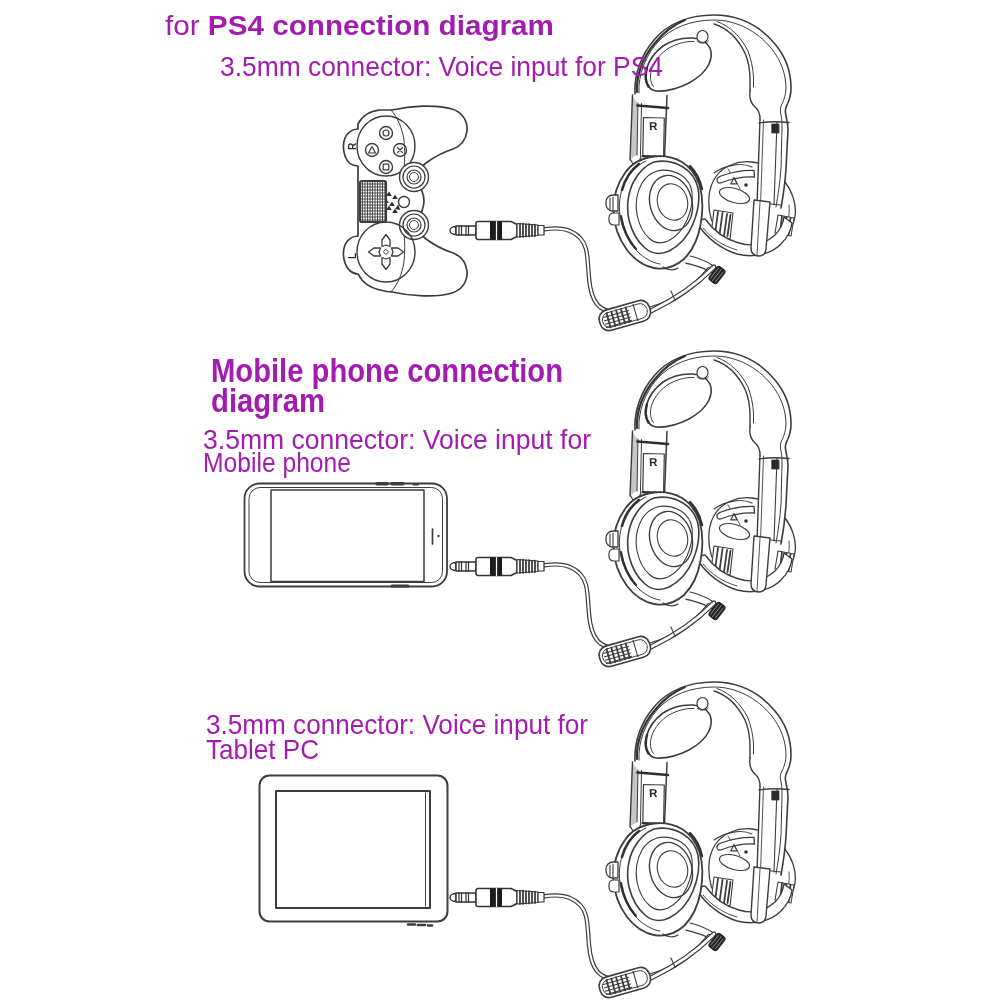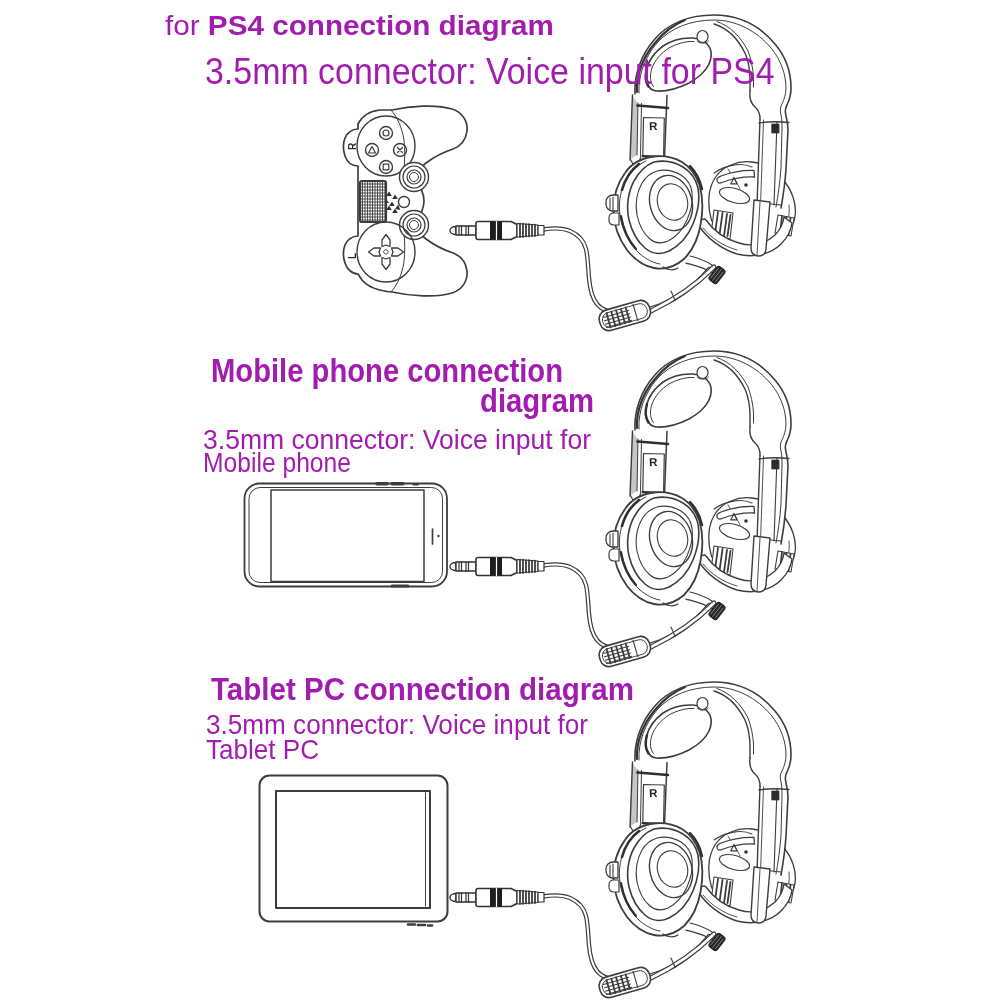--- a/index.html
+++ b/index.html
@@ -296,33 +296,30 @@
         <rect x="276" y="791" width="154" height="117" stroke-width="2"></rect>
         <path d="M 425.5,793 L 425.5,906" stroke-width="1"></path>
         <path d="M 408,924.5 L 415,924.5 M 418,925 L 425,925 M 428,925.5 L 432,925.5" stroke-width="2.6"></path>
       </g>
     </g>
   </svg>
 
   <div class="txt" style="left:165px;top:10px;font-size:28px;">
     <span class="line" id="l-h1" style="letter-spacing: 0px; transform: scaleX(1.0593);"><span>for</span><span> </span><span class="h1">PS4 connection diagram</span></span>
   </div>
-  <div class="txt" style="left:205px;top:51px;font-size:36px;">
+  <div class="txt" style="left:220px;top:51px;font-size:28px;">
     <span class="line" id="l-s1" style="transform: scaleX(0.9425);">3.5mm connector: Voice input for PS4</span>
   </div>
 
-  <div class="txt h1" style="left:211px;top:356px;font-size:33px;line-height:29.5px;text-align:right;">
+  <div class="txt h1" style="left:211px;top:356px;font-size:33px;line-height:29.5px;">
     <span class="line" id="l-h2a" style="transform: scaleX(0.8848);">Mobile phone connection</span><br>
     <span class="line" id="l-h2b" style="transform: scaleX(0.888);">diagram</span>
   </div>
   <div class="txt" style="left:203px;top:428px;font-size:28px;line-height:23px;">
     <span class="line" id="l-s2a" style="transform: scaleX(0.9479);">3.5mm connector: Voice input for</span><br>
     <span class="line" id="l-s2b" style="transform: scaleX(0.8803);">Mobile phone</span>
   </div>
 
-  <div class="txt h1" style="left:211px;top:671px;font-size:32px;">
-    <span class="line" id="l-h3" style="transform: scaleX(0.9233);">Tablet PC connection diagram</span>
-  </div>
   <div class="txt" style="left:206px;top:712px;font-size:28px;line-height:25px;">
     <span class="line" id="l-s3a" style="transform: scaleX(0.9332);">3.5mm connector: Voice input for</span><br>
     <span class="line" id="l-s3b" style="transform: scaleX(0.9308);">Tablet PC</span>
   </div>
 </div>
 
 </body></html>

